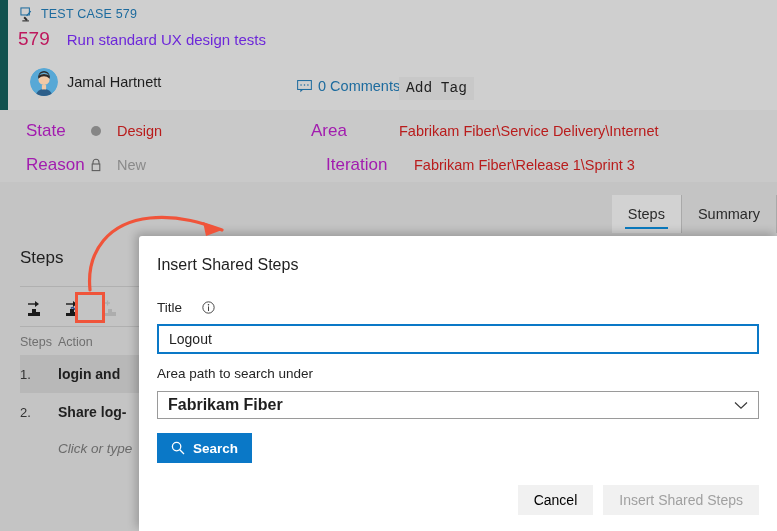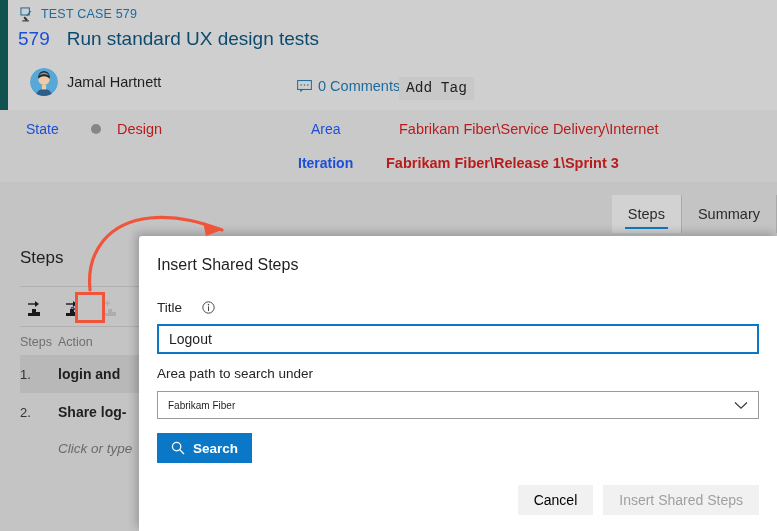--- a/index.html
+++ b/index.html
@@ -32,22 +32,22 @@
     height: 20px;
   }
   .tc-icon { width: 15px; height: 15px; display:block; }
   .breadcrumb-text {
     font-size: 12.5px; color: #1d6b9e; letter-spacing: .2px;
   }
   .title-row {
     position: absolute; left: 18px; top: 28px;
     display: flex; align-items: baseline; gap: 17px;
   }
-  .wi-id { font-size: 19px; color: #1d4ed8; }
-  .wi-title { font-size: 19px; color: #0c4a6e; }
+  .wi-id { font-size: 19px; color: #be185d; }
+  .wi-title { font-size: 15px; color: #6d28d9; }
 
   .assigned-row {
     position: absolute; left: 30px; top: 68px;
     display: flex; align-items: center; gap: 9px;
   }
   .avatar { width: 28px; height: 28px; border-radius: 50%; display:block; }
   .assigned-name { font-size: 14.5px; color: #1f1f1f; }
 
   .comments-link {
     position: absolute; left: 297px; top: 78px;
@@ -70,31 +70,31 @@
   .fields {
     position: absolute; left: 0; top: 110px;
     width: 777px; height: 72px;
     background: #c9c9c9;
     border-left: 8px solid #c9c9c9;
   }
   .field {
     position: absolute; display: flex; align-items: center;
   }
   .field-label {
-    font-size: 14px; color: #1d4ed8;
+    font-size: 17px; color: #a21caf;
     width: 62px; flex: none;
   }
   .field-icon { width: 16px; flex: none; display: flex; justify-content: center; }
   .field-value { font-size: 14.5px; color: #b91c1c; }
   .field-value.muted { color: #8a8a8a; }
 
   .fld-state { left: 18px; top: 11px; }
   .fld-reason { left: 18px; top: 45px; }
   .fld-area { left: 303px; top: 11px; }
-  .fld-iteration { left: 290px; top: 45px; font-weight: bold; }
+  .fld-iteration { left: 318px; top: 45px; }
   .fld-area .field-label, .fld-iteration .field-label { width: 88px; }
   .state-dot { width: 10px; height: 10px; border-radius: 50%; background: #868686; }
   .gap-after-icon { width: 13px; }
 
   
   .tabs {
     position: absolute; left: 0; top: 195px;
     width: 777px; height: 38px;
     display: flex; justify-content: flex-end;
     padding-right: 0;
@@ -198,21 +198,21 @@
   .lbl-area { position: absolute; left: 18px; top: 130px; }
   .dlg-select-wrap {
     position: absolute; left: 18px; top: 155px;
     width: 602px; height: 28px;
     border: 1px solid #9a9a9a;
     background: #fff;
     display: flex; align-items: center;
     padding: 0 10px;
     cursor: pointer;
   }
-  .dlg-select-text { font-size: 10px; color: #1f1f1f; flex: 1; }
+  .dlg-select-text { font-size: 16px; color: #1f1f1f; flex: 1; font-weight: bold; }
   .chev { width: 14px; height: 9px; display:block; }
   .search-btn {
     position: absolute; left: 18px; top: 197px;
     height: 30px; min-width: 94px;
     background: #0a78c7; border: none; cursor: pointer;
     display: flex; align-items: center; justify-content: center; gap: 8px;
     padding: 0 14px;
   }
   .search-btn .lbl { font-size: 13.5px; color: #fff; font-weight: bold; }
   .mag { width: 14px; height: 14px; display:block; }
@@ -295,20 +295,31 @@
 
     <div class="field fld-state">
       <span class="field-label">State</span>
       <span class="field-icon">
           <span class="state-dot"></span>
         </span>
       <span class="gap-after-icon"></span>
       <span class="field-value">Design</span>
     </div>
 
+    <div class="field fld-reason">
+      <span class="field-label">Reason</span>
+      <span class="field-icon">
+        <svg width="12" height="14" viewBox="0 0 12 14">
+          <path d="M3 6 V4.2 a3 3 0 0 1 6 0 V6" fill="none" stroke="#5d5d5d" stroke-width="1.1"></path>
+          <rect x="2.2" y="6" width="7.6" height="6.6" fill="none" stroke="#5d5d5d" stroke-width="1.1"></rect>
+        </svg>
+      </span>
+      <span class="gap-after-icon"></span>
+      <span class="field-value muted">New</span>
+    </div>
 
     <div class="field fld-area">
       <span class="field-label">Area</span>
       <span class="field-value">Fabrikam Fiber\Service Delivery\Internet</span>
     </div>
 
     <div class="field fld-iteration">
       <span class="field-label">Iteration</span>
       <span class="field-value">Fabrikam Fiber\Release 1\Sprint 3</span>
     </div>

